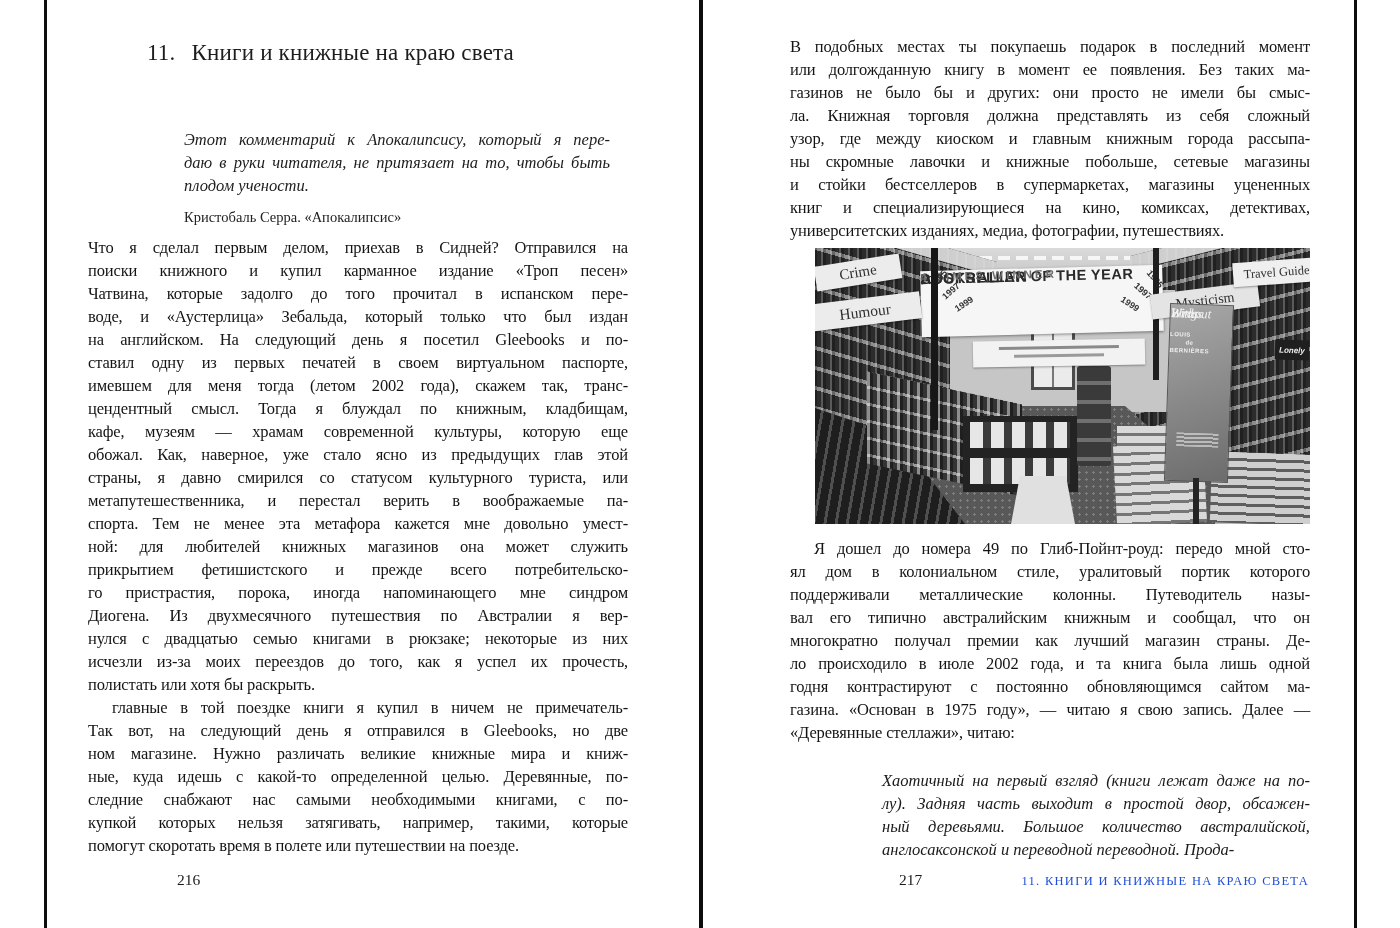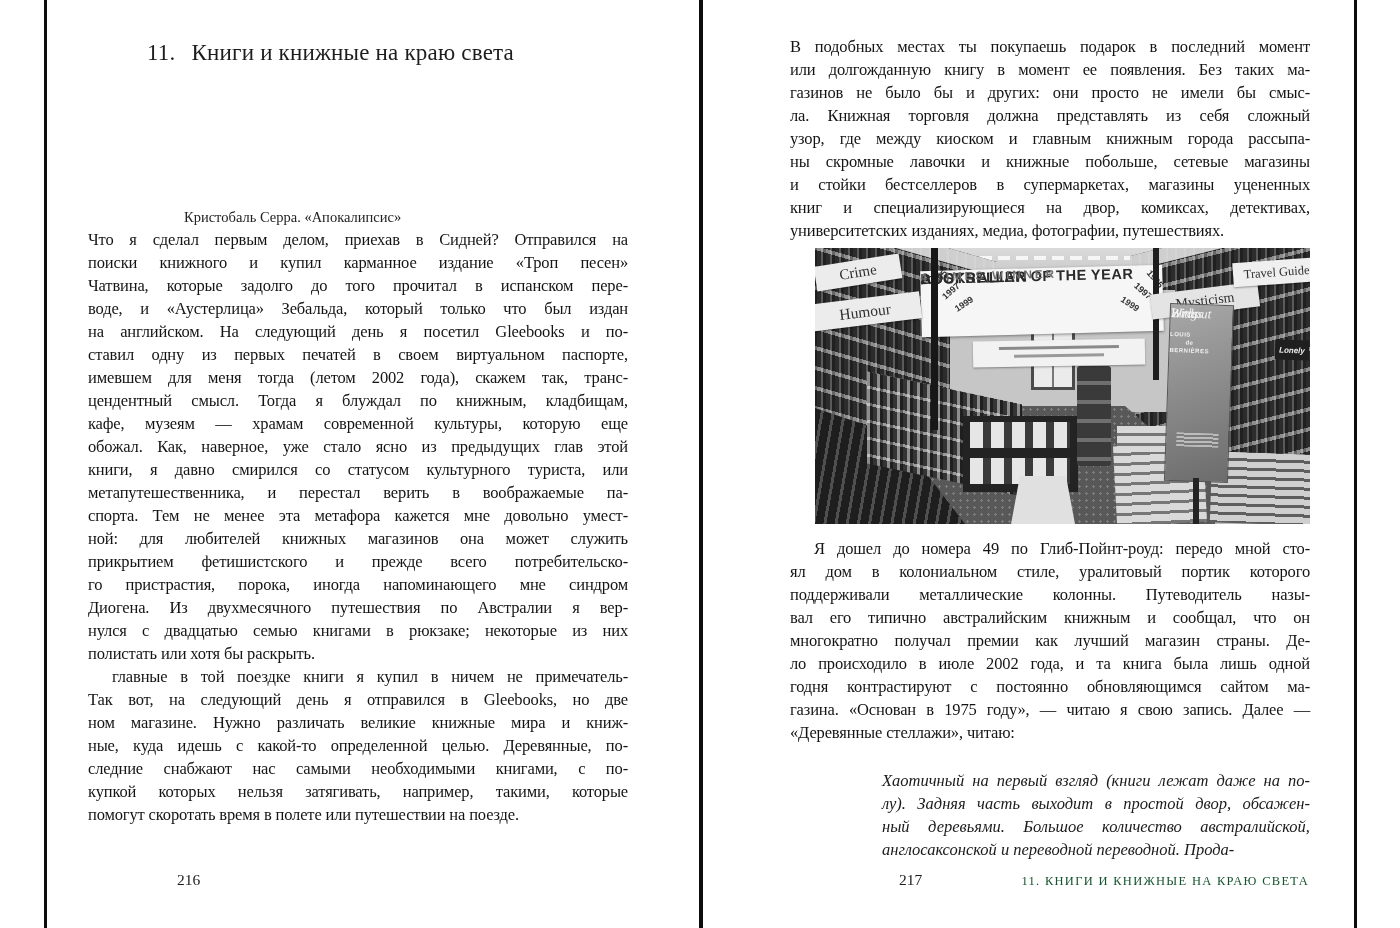--- a/index.html
+++ b/index.html
@@ -16,31 +16,31 @@
   #right-page{left:703px;width:651px;}
 
   
   .chapter-head{position:absolute;left:100px;top:40px;display:flex;gap:16px;
     font-size:23px;color:#1d1d1d;letter-spacing:.2px;}
   .epigraph{position:absolute;left:137px;top:128px;width:426px;
     font-style:italic;font-size:16.5px;line-height:25.5px;color:#1c1c1c;}
   .epigraph-attr{position:absolute;left:137px;top:209px;font-size:14.5px;color:#222;}
 
   .bodytext{position:absolute;font-size:16.5px;letter-spacing:-0.15px;color:#141414;}
-  #lp-body{left:41px;top:228px;width:540px;}
+  #lp-body{left:41px;top:236px;width:540px;}
   .tline{line-height:23px;min-height:23px;text-align:justify;text-align-last:justify;}
   .tline.tlast{text-align-last:left;}
   .indent .tline:first-child{text-indent:24px;}
   .it{}
 
   .folio{position:absolute;top:871px;font-size:15.5px;color:#1b1b1b;}
   #lp-folio{left:130px;}
   #rp-folio{left:196px;}
   .running-title{position:absolute;top:874px;right:45px;font-size:12.5px;
-    letter-spacing:1.3px;color:#14532d;}
+    letter-spacing:1.3px;color:#1d4ed8;}
 
   
   #rp-body1{left:87px;top:35px;width:520px;}
   #rp-body2{left:87px;top:537px;width:520px;}
   .quote{position:absolute;left:179px;top:769px;width:428px;
     font-style:italic;font-size:16.5px;color:#1a1a1a;}
   .quote .tline{line-height:23px;}
 
   
   #photo{position:absolute;left:112px;top:248px;width:495px;height:276px;
@@ -130,42 +130,48 @@
 <div class="vrule" id="rule-left"></div>
 <div class="vrule" id="rule-center"></div>
 <div class="vrule" id="rule-right"></div>
 
 <div class="page" id="left-page">
   <div class="chapter-head">
     <span>11.</span>
     <span>Книги и книжные на краю света</span>
   </div>
 
+  <div class="epigraph">
+      <div class="tline"><span>Этот комментарий к Апокалипсису, который я пере-</span></div>
+      <div class="tline"><span>даю в руки читателя, не притязает на то, чтобы быть</span></div>
+      <div class="tline tlast"><span>плодом учености.</span></div>
+    </div>
   <div class="epigraph-attr">Кристобаль Серра. «Апокалипсис»</div>
 
   <div class="bodytext" id="lp-body">
     <div class="para">
         <div class="tline"><span>Что я сделал первым делом, приехав в Сидней? Отправился на</span></div>
         <div class="tline"><span>поиски книжного и купил карманное издание «Троп песен»</span></div>
         <div class="tline"><span>Чатвина, которые задолго до того прочитал в испанском пере-</span></div>
         <div class="tline"><span>воде, и «Аустерлица» Зебальда, который только что был издан</span></div>
         <div class="tline"><span>на английском. На следующий день я посетил Gleebooks и по-</span></div>
         <div class="tline"><span>ставил одну из первых печатей в своем виртуальном паспорте,</span></div>
         <div class="tline"><span>имевшем для меня тогда (летом 2002 года), скажем так, </span><span class="it">транс-</span></div>
         <div class="tline"><span class="it">цендентный</span><span> смысл. Тогда я блуждал по книжным, кладбищам,</span></div>
         <div class="tline"><span>кафе, музеям — храмам современной культуры, которую еще</span></div>
         <div class="tline"><span>обожал. Как, наверное, уже стало ясно из предыдущих глав этой</span></div>
-        <div class="tline"><span>книги, я давно смирился со статусом культурного туриста, или</span></div>
+        <div class="tline"><span>страны, я давно смирился со статусом культурного туриста, или</span></div>
         <div class="tline"><span>метапутешественника, и перестал верить в воображаемые па-</span></div>
         <div class="tline"><span>спорта. Тем не менее эта метафора кажется мне довольно умест-</span></div>
         <div class="tline"><span>ной: для любителей книжных магазинов она может служить</span></div>
         <div class="tline"><span>прикрытием фетишистского и прежде всего потребительско-</span></div>
         <div class="tline"><span>го пристрастия, порока, иногда напоминающего мне синдром</span></div>
         <div class="tline"><span>Диогена. Из двухмесячного путешествия по Австралии я вер-</span></div>
         <div class="tline"><span>нулся с двадцатью семью книгами в рюкзаке; некоторые из них</span></div>
+        <div class="tline"><span>исчезли из-за моих переездов до того, как я успел их прочесть,</span></div>
         <div class="tline tlast"><span>полистать или хотя бы раскрыть.</span></div>
       </div>
     <div class="para indent">
         <div class="tline"><span>главные в той поездке книги я купил в ничем не примечатель-</span></div>
         <div class="tline"><span>Так вот, на следующий день я отправился в Gleebooks, но две</span></div>
         <div class="tline"><span>ном магазине. Нужно различать великие книжные мира и книж-</span></div>
         <div class="tline"><span>ные, куда идешь с какой-то определенной целью. Деревянные, по-</span></div>
         <div class="tline"><span>следние снабжают нас самыми необходимыми книгами, с по-</span></div>
         <div class="tline"><span>купкой которых нельзя затягивать, например, такими, которые</span></div>
         <div class="tline tlast"><span>помогут скоротать время в полете или путешествии на поезде.</span></div>
@@ -178,21 +184,21 @@
 <div class="page" id="right-page">
   <div class="bodytext" id="rp-body1">
     <div class="para">
         <div class="tline"><span>В подобных местах ты покупаешь подарок в последний момент</span></div>
         <div class="tline"><span>или долгожданную книгу в момент ее появления. Без таких ма-</span></div>
         <div class="tline"><span>газинов не было бы и других: они просто не имели бы смыс-</span></div>
         <div class="tline"><span>ла. Книжная торговля должна представлять из себя сложный</span></div>
         <div class="tline"><span>узор, где между киоском и главным книжным города рассыпа-</span></div>
         <div class="tline"><span>ны скромные лавочки и книжные побольше, сетевые магазины</span></div>
         <div class="tline"><span>и стойки бестселлеров в супермаркетах, магазины уцененных</span></div>
-        <div class="tline"><span>книг и специализирующиеся на двор, комиксах, детективах,</span></div>
+        <div class="tline"><span>книг и специализирующиеся на кино, комиксах, детективах,</span></div>
         <div class="tline tlast"><span>университетских изданиях, медиа, фотографии, путешествиях.</span></div>
       </div>
   </div>
 
   <div id="photo">
     <div class="ph-ceiling"></div>
     <div class="ph-light l1"></div>
     <div class="ph-light l2"></div>
     <div class="ph-topline"></div>
     <div class="ph-wall left"></div>

